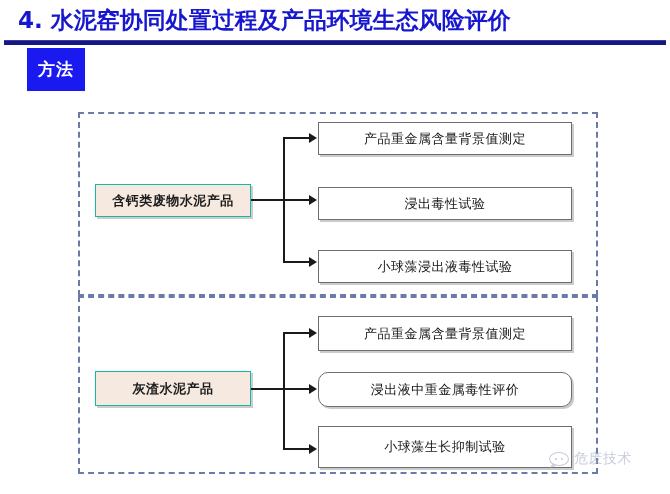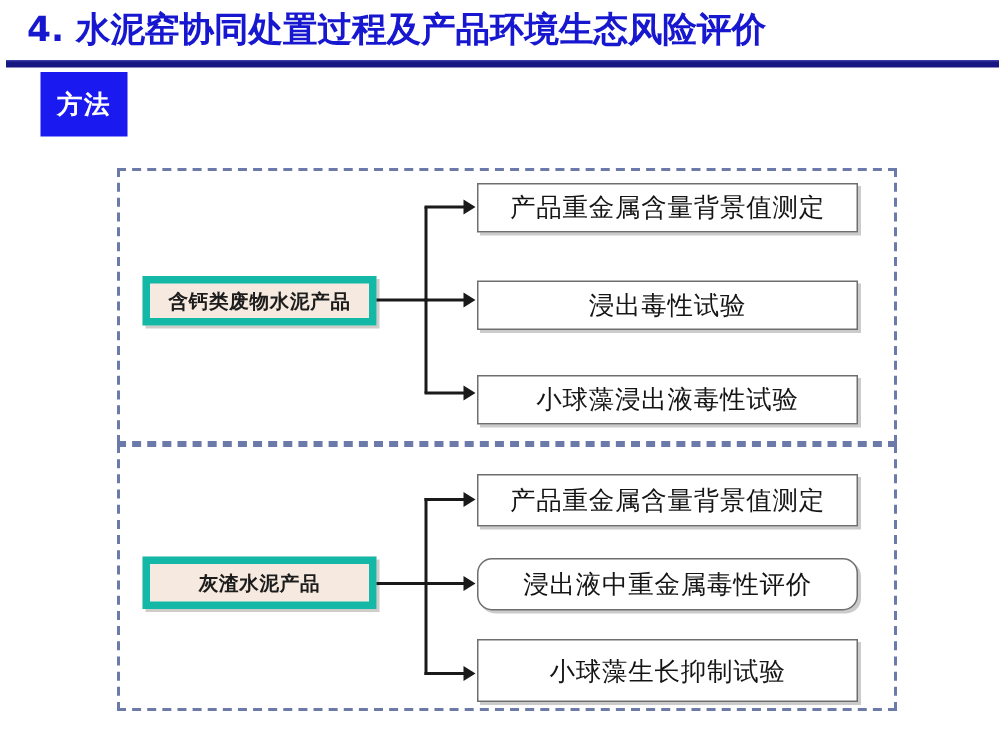--- a/index.html
+++ b/index.html
@@ -87,21 +87,21 @@
     top: 296px;
     width: 520px;
     height: 178px;
   }
 
   
   .source-box {
     position: absolute;
     box-sizing: border-box;
     background: #f6e9df;
-    border: 5px solid #14b8a6;
+    border: 1px solid #14b8a6;
     box-shadow: 2px 2px 0 rgba(120,110,100,0.35);
     display: flex;
     align-items: center;
     justify-content: center;
     font-size: 13px;
     font-weight: bold;
     color: #1c1c1c;
     letter-spacing: 0.5px;
     font-family: "DejaVu Serif", "Liberation Serif", serif;
   }
@@ -121,21 +121,21 @@
   
   .target-box {
     position: absolute;
     box-sizing: border-box;
     background: #ffffff;
     border: 1px solid #6e6e6e;
     box-shadow: 2px 2px 0 rgba(140,140,140,0.45);
     display: flex;
     align-items: center;
     justify-content: center;
-    font-size: 17px;
+    font-size: 13px;
     color: #151515;
     letter-spacing: 0.5px;
     font-family: "DejaVu Serif", "Liberation Serif", serif;
     left: 318px;
     width: 254px;
     height: 33px;
   }
   #target-1-1 { top: 122px; }
   #target-1-2 { top: 187px; }
   #target-1-3 { top: 250px; }
@@ -239,14 +239,23 @@
   <div class="conn conn-h" id="g2-branch-2"></div>
   <div class="conn conn-h" id="g2-branch-3"></div>
   <div class="arrow-head" id="g2-arrow-1"></div>
   <div class="arrow-head" id="g2-arrow-2"></div>
   <div class="arrow-head" id="g2-arrow-3"></div>
 
   <div class="target-box" id="target-2-1">产品重金属含量背景值测定</div>
   <div class="target-box" id="target-2-2">浸出液中重金属毒性评价</div>
   <div class="target-box" id="target-2-3">小球藻生长抑制试验</div>
 
+  <div id="watermark">
+    <svg id="watermark-bubble" width="22" height="17" viewBox="0 0 22 17">
+      <ellipse cx="11" cy="8" rx="9.5" ry="6.5" fill="none" stroke="#9aa3bb" stroke-width="1.1"></ellipse>
+      <path d="M5 13 L3 16.5 L7.5 14.2 Z" fill="none" stroke="#9aa3bb" stroke-width="1.1"></path>
+      <circle cx="8" cy="8" r="1.1" fill="#9aa3bb"></circle>
+      <circle cx="14" cy="8" r="1.1" fill="#9aa3bb"></circle>
+    </svg>
+    <span id="watermark-text">危废技术</span>
+  </div>
 
 </div>
 
 </body></html>

